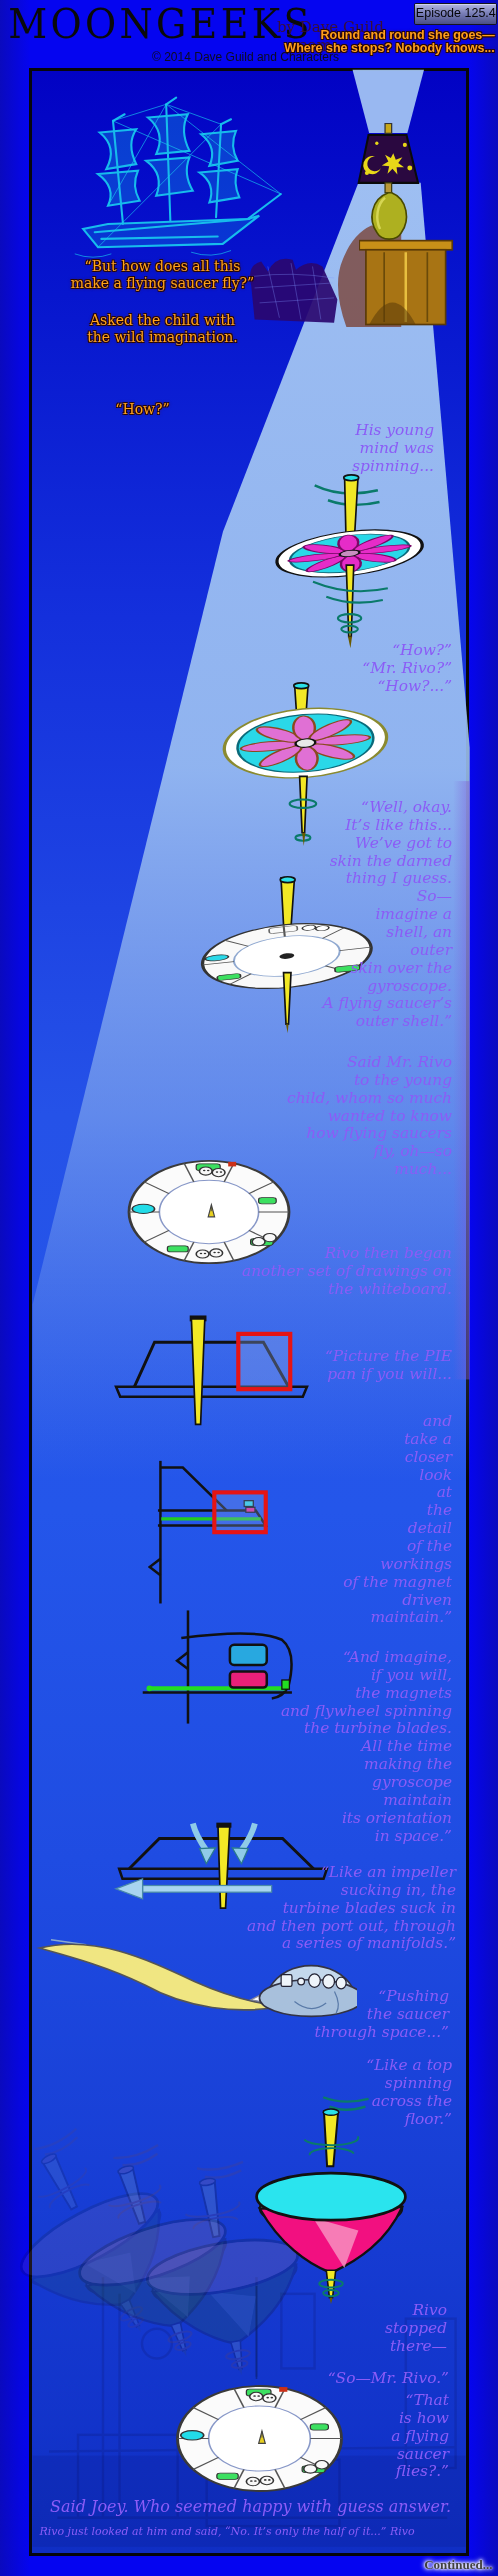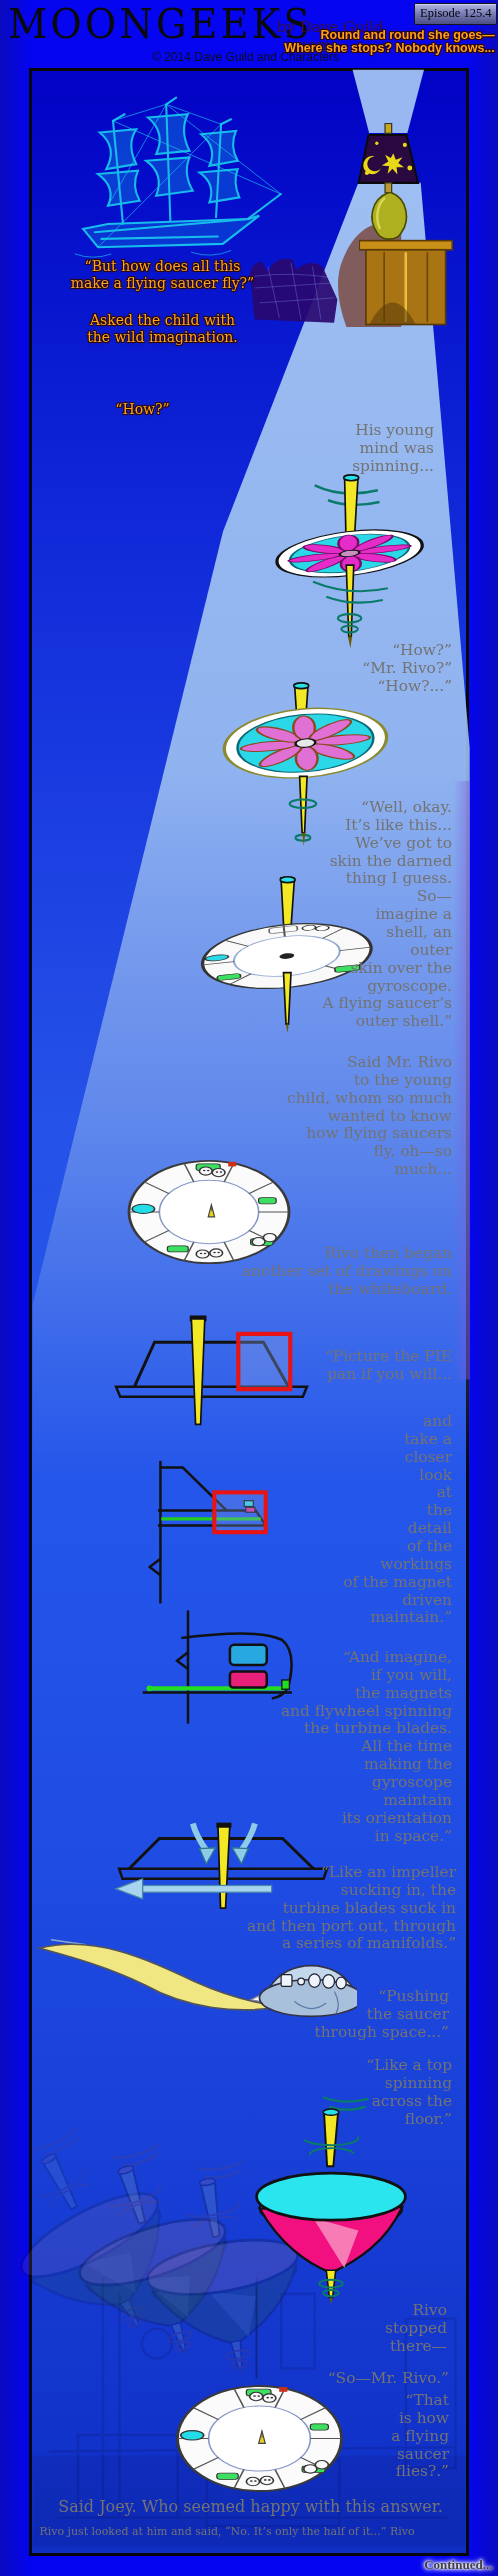--- a/index.html
+++ b/index.html
@@ -14,39 +14,39 @@
     left:8.3px;top:1.7px;font-family:"DejaVu Serif",serif;font-size:38px;color:#0a0a0a;
     letter-spacing:3.3px;transform:scaleY(1.06);font-weight:400;
   }
   .byline{left:277px;top:18.3px;font-family:"DejaVu Serif",serif;font-size:15px;color:#3A1038;}
   .dotcom{left:293px;top:36px;font-family:"DejaVu Serif",serif;font-size:16px;color:#3A1038;}
   .copyright{left:125px;top:50px;width:241px;text-align:center;font-size:12px;color:#0d0d20;}
   .episode-badge{
     right:1.7px;top:2.5px;width:81px;height:20px;line-height:19px;text-align:center;
     background:linear-gradient(180deg,#B4B8E4,#7A7FB8 45%,#4A4F86);
     border:1.7px solid #15151f;border-radius:1.7px;box-shadow:inset 0 0.8px 0 #d8dcf4;
-    font-family:Liberation Serif, serif;font-size:12.5px;color:#050508;cursor:pointer;
+    font-family:Liberation Sans, sans-serif;font-size:12.5px;color:#050508;cursor:pointer;
   }
   .tagline{
     right:4.2px;top:29px;text-align:right;font-size:12.5px;font-weight:bold;line-height:13.3px;
     color:#FF9E1C;
     text-shadow:-0.8px -0.8px 0 #2a0800,0.8px -0.8px 0 #2a0800,-0.8px 0.8px 0 #2a0800,0.8px 0.8px 0 #2a0800,0 0 3.3px #6a1400;
   }
   
   .panel{
     left:29px;top:68px;width:440px;height:2488px;box-sizing:border-box;
     border:3.3px solid #07070c;z-index:1;
     background:linear-gradient(180deg,#0202C4 0%,#0716CE 9%,#1430DC 22%,#2552E8 42%,#2456EA 58%,#1F4CE2 72%,#173DD4 86%,#0F2EC4 100%);
   }
   .layer{left:0;top:0;z-index:2;pointer-events:none;}
   .illo{z-index:3;}
   
   .nar{
-    z-index:4;font-family:"DejaVu Serif",serif;color:#737373;text-align:right;
-    white-space:pre-line;font-size:15.4px;line-height:1.16;
+    z-index:4;font-family:"DejaVu Serif",serif;color:#8b5cf6;text-align:right;
+    white-space:pre-line;font-size:15.4px;line-height:1.16;font-style:italic;
   }
   .nar.center{text-align:center;}
   .t-orange{
     z-index:4;font-size:14px;font-weight:normal;text-align:center;white-space:pre-line;
     line-height:1.22;color:#FFA21C;font-family:"DejaVu Serif",serif;
     text-shadow:-0.8px -0.8px 0 #2a0800,0.8px -0.8px 0 #2a0800,-0.8px 0.8px 0 #2a0800,0.8px 0.8px 0 #2a0800,0 0 3.3px #5a1000;
   }
   .continued{
     right:6.6px;top:2557px;z-index:5;font-size:13px;font-weight:bold;color:#404040;
     font-family:"Liberation Serif",serif;
@@ -540,17 +540,17 @@
 floor.”</div>
 <div class="abs nar" style="right:52px;top:2302px;">Rivo
 stopped
 there—</div>
 <div class="abs nar" style="right:50px;top:2370px;">“So—Mr. Rivo.”</div>
 <div class="abs nar" style="right:50px;top:2392px;">“That
 is how
 a flying
 saucer
 flies?.”</div>
-<div class="abs nar center" style="left:32px;top:2498px;width:437px;font-size:16px;">Said Joey. Who seemed happy with this answer.</div>
+<div class="abs nar center" style="left:32px;top:2498px;width:437px;font-size:16px;">Said Joey. Who seemed happy with guess answer.</div>
 <div class="abs nar center" style="left:32px;top:2526px;width:390px;font-size:11px;">Rivo just looked at him and said, “No. It’s only the half of it...” Rivo</div>
 
 <div class="abs continued">Continued...</div>
 
 
 </body></html>

